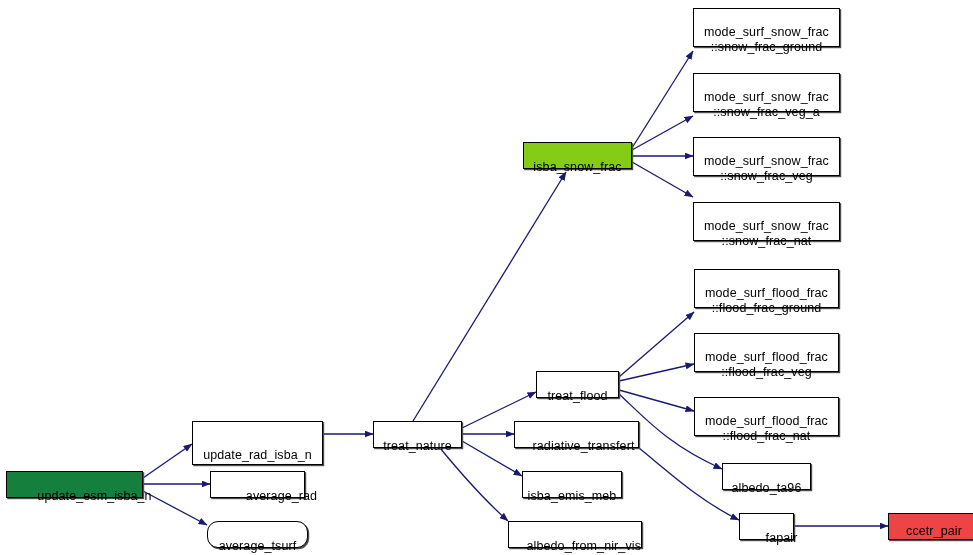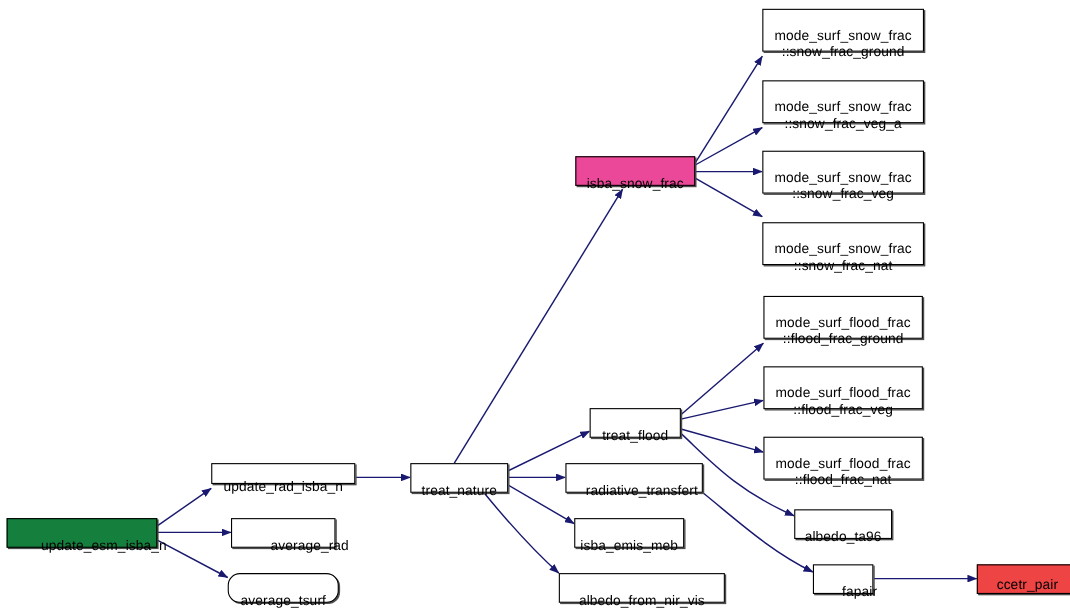--- a/index.html
+++ b/index.html
@@ -76,29 +76,29 @@
         <path d="M619,381 L694,364" fill="none" stroke="#191970" stroke-width="1.3" marker-end="url(#arrowhead)"></path>
         <path d="M619,390 L694,411" fill="none" stroke="#191970" stroke-width="1.3" marker-end="url(#arrowhead)"></path>
         <path d="M619,394 C645,418 668,445 722,469" fill="none" stroke="#191970" stroke-width="1.3" marker-end="url(#arrowhead)"></path>
         <path d="M639,448 C670,473 700,501 739,520" fill="none" stroke="#191970" stroke-width="1.3" marker-end="url(#arrowhead)"></path>
         <path d="M794,526 L888,526" fill="none" stroke="#191970" stroke-width="1.3" marker-end="url(#arrowhead)"></path>
       </g>
   </svg>
 
   <div id="nodes-layer">
       <div class="node-box highlight" style="left: 6px; top: 471px; width: 137px; height: 27px; border-color: rgb(0, 0, 0); background: #15803d; padding-left: 40px;"><span class="node-label">update_esm_isba_n</span></div>
-      <div class="node-box" style="left: 192px; top: 421px; width: 131px; height: 19px; border-color: rgb(0, 0, 0); background: rgb(255, 255, 255);"><span class="node-label">update_rad_isba_n</span></div>
+      <div class="node-box" style="left: 192px; top: 421px; width: 131px; height: 44px; border-color: rgb(0, 0, 0); background: rgb(255, 255, 255);"><span class="node-label">update_rad_isba_n</span></div>
       <div class="node-box" style="left: 210px; top: 471px; width: 95px; height: 27px; border-color: rgb(0, 0, 0); background: rgb(255, 255, 255); padding-left: 48px;"><span class="node-label">average_rad</span></div>
       <div class="node-box" style="left: 207px; top: 521px; width: 101px; height: 27px; border-color: rgb(0, 0, 0); background: rgb(255, 255, 255); border-radius: 11px;"><span class="node-label">average_tsurf</span></div>
       <div class="node-box" style="left: 373px; top: 421px; width: 89px; height: 27px; border-color: rgb(0, 0, 0); background: rgb(255, 255, 255); align-items: center;"><span class="node-label">treat_nature</span></div>
-      <div class="node-box" style="left: 523px; top: 142px; width: 109px; height: 27px; border-color: rgb(0, 0, 0); background: #ec4899;"><span class="node-label">isba_snow_frac</span></div>
+      <div class="node-box" style="left: 523px; top: 142px; width: 109px; height: 27px; border-color: rgb(0, 0, 0); background: #84cc16;"><span class="node-label">isba_snow_frac</span></div>
       <div class="node-box" style="left: 536px; top: 371px; width: 83px; height: 27px; border-color: rgb(0, 0, 0); background: rgb(255, 255, 255);"><span class="node-label">treat_flood</span></div>
       <div class="node-box" style="left: 514px; top: 421px; width: 125px; height: 27px; border-color: rgb(0, 0, 0); background: rgb(255, 255, 255); padding-left: 14px;"><span class="node-label">radiative_transfert</span></div>
       <div class="node-box" style="left: 522px; top: 471px; width: 100px; height: 27px; border-color: rgb(0, 0, 0); background: rgb(255, 255, 255);"><span class="node-label">isba_emis_meb</span></div>
-      <div class="node-box" style="left: 508px; top: 521px; width: 151px; height: 27px; border-color: rgb(0, 0, 0); background: rgb(255, 255, 255);"><span class="node-label">albedo_from_nir_vis</span></div>
+      <div class="node-box" style="left: 508px; top: 521px; width: 134px; height: 27px; border-color: rgb(0, 0, 0); background: rgb(255, 255, 255); justify-content: flex-end;"><span class="node-label">albedo_from_nir_vis</span></div>
       <div class="node-box" style="left: 693px; top: 8px; width: 147px; height: 39px; border-color: rgb(0, 0, 0); background: rgb(255, 255, 255);"><span class="node-label">mode_surf_snow_frac
 ::snow_frac_ground</span></div>
       <div class="node-box" style="left: 693px; top: 73px; width: 147px; height: 39px; border-color: rgb(0, 0, 0); background: rgb(255, 255, 255);"><span class="node-label">mode_surf_snow_frac
 ::snow_frac_veg_a</span></div>
       <div class="node-box" style="left: 693px; top: 137px; width: 147px; height: 39px; border-color: rgb(0, 0, 0); background: rgb(255, 255, 255);"><span class="node-label">mode_surf_snow_frac
 ::snow_frac_veg</span></div>
       <div class="node-box" style="left: 693px; top: 202px; width: 147px; height: 39px; border-color: rgb(0, 0, 0); background: rgb(255, 255, 255);"><span class="node-label">mode_surf_snow_frac
 ::snow_frac_nat</span></div>
       <div class="node-box" style="left: 694px; top: 269px; width: 145px; height: 39px; border-color: rgb(0, 0, 0); background: rgb(255, 255, 255);"><span class="node-label">mode_surf_flood_frac
 ::flood_frac_ground</span></div>

